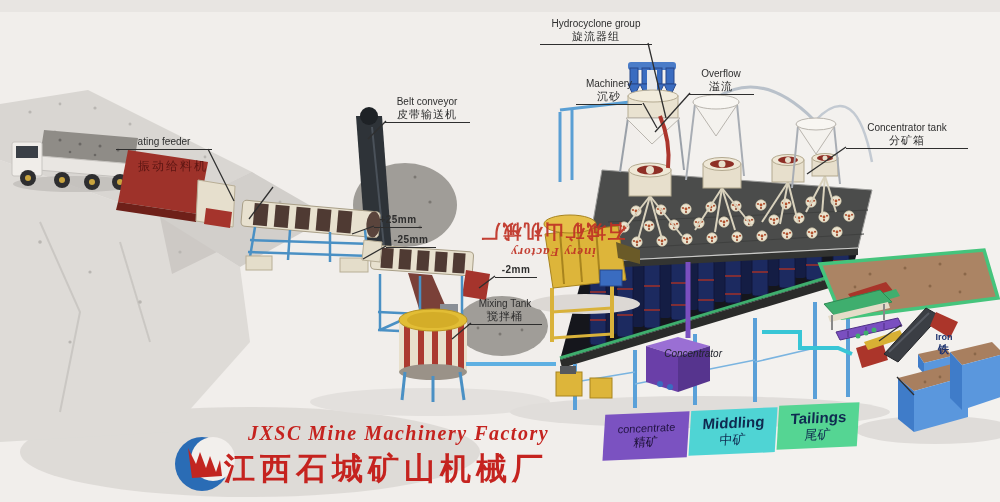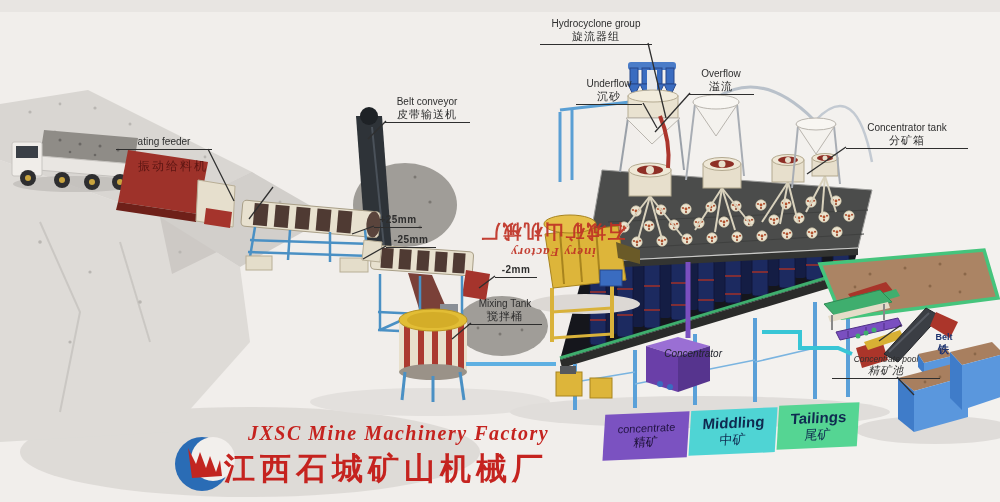--- a/index.html
+++ b/index.html
@@ -509,21 +509,21 @@
 
 <div class="lbl" style="left:540px;top:6px;width:112px;">
   <div class="en">Hydrocyclone group</div>
   <div class="zh">旋流器组</div>
 </div>
 <div class="lbl" style="left:688px;top:56px;width:66px;">
   <div class="en">Overflow</div>
   <div class="zh">溢流</div>
 </div>
 <div class="lbl" style="left:576px;top:66px;width:66px;">
-  <div class="en">Underflow</div>
+  <div class="en">Machinery</div>
   <div class="zh">沉砂</div>
 </div>
 <div class="lbl" style="left:384px;top:84px;width:86px;">
   <div class="en">Belt conveyor</div>
   <div class="zh">皮带输送机</div>
 </div>
 <div class="lbl" style="left:116px;top:124px;width:96px;">
   <div class="en">ating feeder</div>
 </div>
 <div class="feeder-zh" style="left:138px;top:146px;">振动给料机</div>
@@ -532,26 +532,22 @@
 <div class="lbl sz" style="left:495px;top:252px;width:42px;">-2mm</div>
 <div class="lbl" style="left:468px;top:286px;width:74px;">
   <div class="en">Mixing Tank</div>
   <div class="zh">搅拌桶</div>
 </div>
 <div class="lbl" style="left:846px;top:110px;width:122px;">
   <div class="en">Concentrator tank</div>
   <div class="zh">分矿箱</div>
 </div>
 <div class="lbl iron" style="left:924px;top:320px;width:40px;">
-  <div class="en">Belt</div>
+  <div class="en">Iron</div>
   <div class="zh">铁</div>
-</div>
-<div class="lbl small-i" style="left:832px;top:342px;width:108px;">
-  <div class="en">Concentrate pool</div>
-  <div class="zh">精矿池</div>
 </div>
 <div class="conc-lbl" style="left:630px;top:336px;width:92px;">Concentrator</div>
 
 <div class="wm">
   <div class="en">inery Factory</div>
   <div class="zh">石城矿山机械厂</div>
 </div>
 
 <div class="bin" id="bin-concentrate">
   <div class="en">concentrate</div>

